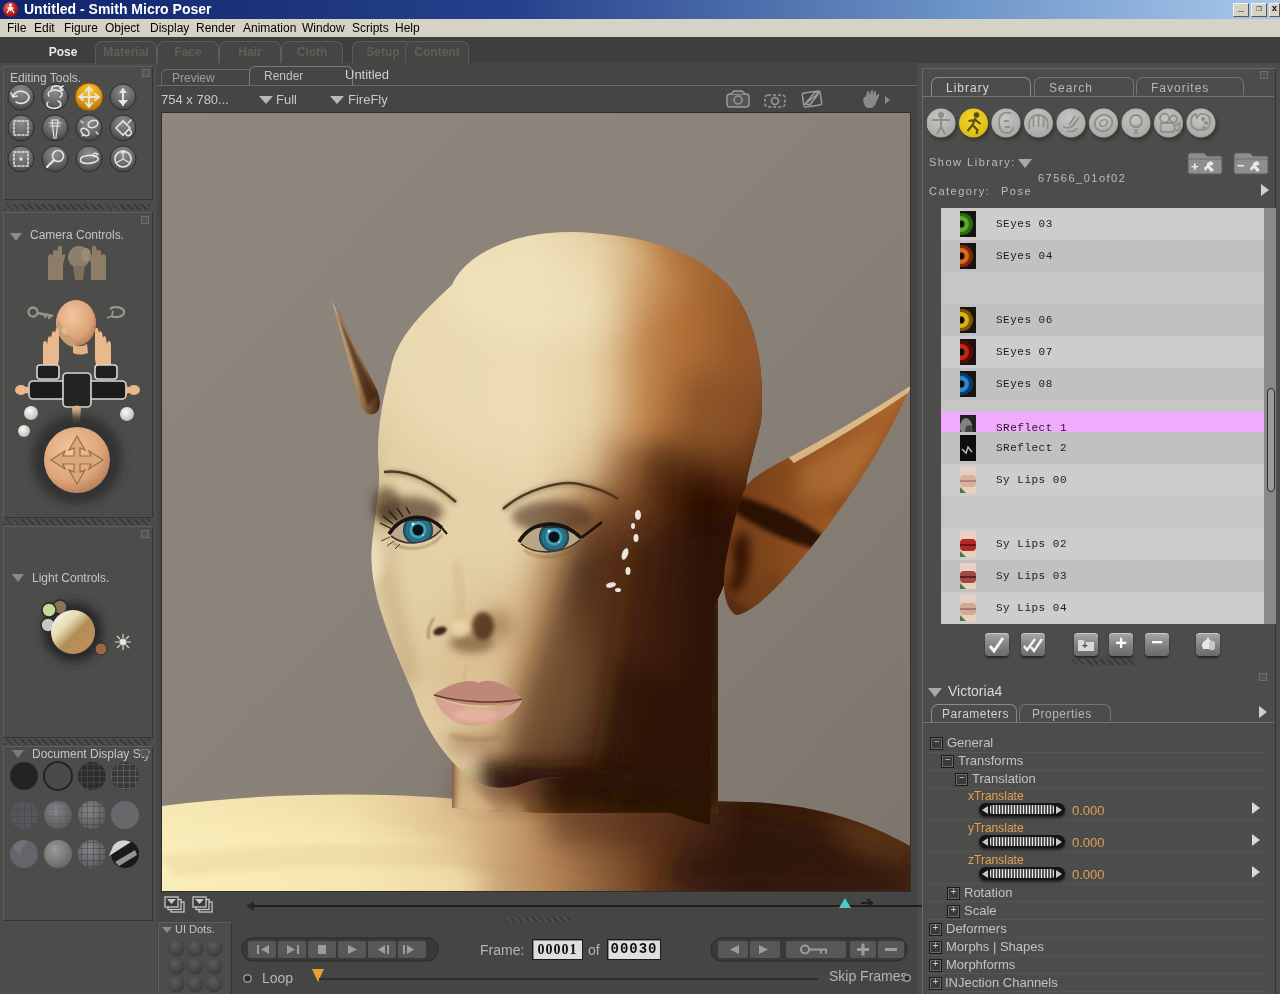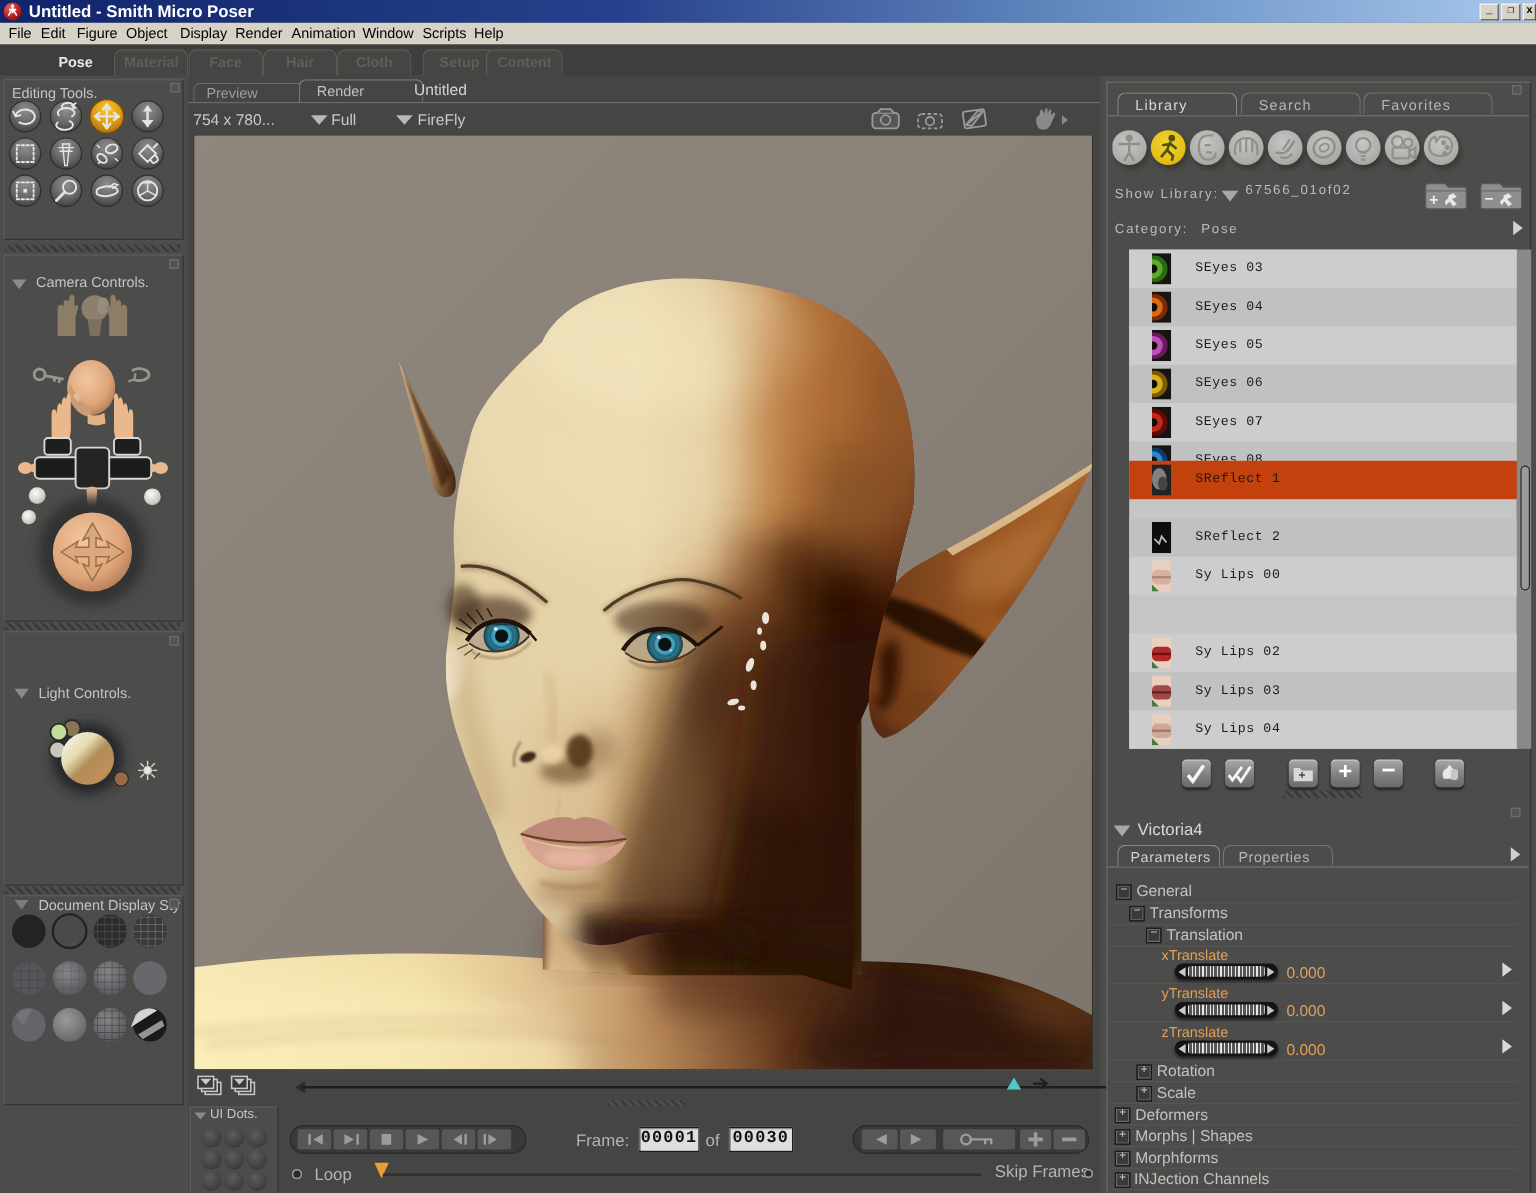--- a/index.html
+++ b/index.html
@@ -617,21 +617,21 @@
         <path d="M18,8 l0,9 l-2,0 l0,-9 Z M28,8 l-8,4.5 l8,4.5 Z"></path>
         <path d="M46,8 l8,4.5 l-8,4.5 Z M56,8 l0,9 l2,0 l0,-9 Z"></path>
         <rect x="77" y="8" width="8" height="9"></rect>
         <path d="M107,8 l9,4.5 l-9,4.5 Z"></path>
         <path d="M144,8 l-7,4.5 l7,4.5 Z M146,8 l2,0 l0,9 l-2,0 Z"></path>
         <path d="M166,8 l7,4.5 l-7,4.5 Z M164,8 l-2,0 l0,9 l2,0 Z"></path>
       </g>
     </g>
   </svg>
   <div class="abs" style="left:247px;top:22px;color:#b4b4b2;font-size:14px;">Frame:</div>
-  <div class="abs" style="left:299px;top:19px;width:49px;height:19px;background:#dededc;border:1px solid #1a1a18;box-shadow:inset 1px 1px 0 #8a8a88;font-family:Liberation Mono, monospace;font-size:14px;font-weight:bold;color:#111;text-align:center;line-height:19px;letter-spacing:1px;">00001</div>
+  <div class="abs" style="left:299px;top:19px;width:49px;height:19px;background:#dededc;border:1px solid #1a1a18;box-shadow:inset 1px 1px 0 #8a8a88;font-family:Liberation Serif, serif;font-size:14px;font-weight:bold;color:#111;text-align:center;line-height:19px;letter-spacing:1px;">00001</div>
   <div class="abs" style="left:355px;top:22px;color:#b4b4b2;font-size:14px;">of</div>
   <div class="abs" style="left:374px;top:19px;width:52px;height:19px;background:#dededc;border:1px solid #1a1a18;box-shadow:inset 1px 1px 0 #8a8a88;font-family:'Liberation Mono',monospace;font-size:14px;font-weight:bold;color:#111;text-align:center;line-height:19px;letter-spacing:1px;">00030</div>
   <svg class="abs" width="200" height="28" viewBox="0 0 200 28" style="left:477px;top:17px;">
     <rect x="1" y="1" width="196" height="23" rx="11" fill="#39393b" stroke="#2a2a28"></rect>
     <rect x="8" y="4" width="30" height="17" rx="2" fill="#57575a"></rect>
     <rect x="40" y="4" width="30" height="17" rx="2" fill="#57575a"></rect>
     <rect x="76" y="4" width="60" height="17" rx="2" fill="#57575a"></rect>
     <rect x="140" y="4" width="26" height="17" rx="2" fill="#57575a"></rect>
     <rect x="168" y="4" width="26" height="17" rx="2" fill="#57575a"></rect>
     <g fill="#9c9c9a">
@@ -745,21 +745,21 @@
           <circle cx="2" cy="-4" r="1.2" fill="#90908a"></circle>
             <circle cx="5" cy="0" r="1.2" fill="#90908a"></circle>
             <circle cx="3" cy="5" r="1.2" fill="#90908a"></circle>
         </g>
       </g>
     </g>
   </svg>
 
   <div class="abs" style="left:7px;top:88px;color:#bcbcba;font-size:11px;letter-spacing:1.5px;">Show Library:</div>
   <div class="abs" style="left:96px;top:91px;width:0;height:0;border-left:7px solid transparent;border-right:7px solid transparent;border-top:9px solid #a8a8a6;"></div>
-  <div class="abs" style="left:116px;top:85px;color:#bcbcba;font-size:11px;letter-spacing:1.5px;">67566_01of02</div>
+  <div class="abs" style="left:116px;top:104px;color:#bcbcba;font-size:11px;letter-spacing:1.5px;">67566_01of02</div>
   <svg class="abs" width="86" height="26" viewBox="0 0 86 26" style="left:265px;top:82px;">
     <g>
       <path d="M1,6 L1,22 Q1,24 3,24 L33,24 Q35,24 35,22 L35,8 Q35,6 33,6 L20,6 L17,3 L3,3 Q1,3 1,6 Z" fill="#8e8e8c" stroke="#5a5a58" stroke-width="1"></path>
       <path d="M1,9 L35,9" stroke="#6a6a68" stroke-width="1"></path>
       <text x="4" y="21" font-size="13" font-weight="bold" fill="#f0f0ee" font-family="Liberation Sans">+</text>
       <path d="M20,13 l4,-2 l3,3 l-4,2 l4,4 l-3,2 l-3,-4 l-3,3 l-1,-3 l3,-3 Z" fill="#e8e8e6"></path>
       <path d="M47,6 L47,22 Q47,24 49,24 L79,24 Q81,24 81,22 L81,8 Q81,6 79,6 L66,6 L63,3 L49,3 Q47,3 47,6 Z" fill="#8e8e8c" stroke="#5a5a58" stroke-width="1"></path>
       <path d="M47,9 L81,9" stroke="#6a6a68" stroke-width="1"></path>
       <text x="50" y="20" font-size="13" font-weight="bold" fill="#f0f0ee" font-family="Liberation Sans">−</text>
       <path d="M66,13 l4,-2 l3,3 l-4,2 l4,4 l-3,2 l-3,-4 l-3,3 l-1,-3 l3,-3 Z" fill="#e8e8e6"></path>
@@ -782,29 +782,20 @@
       </div>
 <div class="lrow" style="left:0;top:32px;background:#c1c1c1;">
         <svg width="16" height="26" style="position:absolute;left:19px;top:3px;">
           <rect width="16" height="26" fill="#181410"></rect>
           <circle cx="2" cy="13" r="11" fill="#7a2a08"></circle>
           <circle cx="1" cy="13" r="8" fill="#d86a18"></circle>
           <circle cx="1" cy="13" r="3.5" fill="#100c08"></circle>
         </svg>
         <div class="lbl">SEyes 04</div>
       </div>
-<div class="lrow" style="left:0;top:64px;background:#cdcdcd;">
-        <svg width="16" height="26" style="position:absolute;left:19px;top:3px;">
-          <rect width="16" height="26" fill="#181410"></rect>
-          <circle cx="2" cy="13" r="11" fill="#6a1a60"></circle>
-          <circle cx="1" cy="13" r="8" fill="#c050b8"></circle>
-          <circle cx="1" cy="13" r="3.5" fill="#100c08"></circle>
-        </svg>
-        <div class="lbl">SEyes 05</div>
-      </div>
 <div class="lrow" style="left:0;top:96px;background:#c1c1c1;">
         <svg width="16" height="26" style="position:absolute;left:19px;top:3px;">
           <rect width="16" height="26" fill="#181410"></rect>
           <circle cx="2" cy="13" r="11" fill="#7a5a08"></circle>
           <circle cx="1" cy="13" r="8" fill="#d8b018"></circle>
           <circle cx="1" cy="13" r="3.5" fill="#100c08"></circle>
         </svg>
         <div class="lbl">SEyes 06</div>
       </div>
 <div class="lrow" style="left:0;top:128px;background:#cdcdcd;">
@@ -818,21 +809,21 @@
       </div>
 <div class="lrow" style="left:0;top:160px;background:#c1c1c1;">
         <svg width="16" height="26" style="position:absolute;left:19px;top:3px;">
           <rect width="16" height="26" fill="#181410"></rect>
           <circle cx="2" cy="13" r="11" fill="#0a3a70"></circle>
           <circle cx="1" cy="13" r="8" fill="#2888c8"></circle>
           <circle cx="1" cy="13" r="3.5" fill="#100c08"></circle>
         </svg>
         <div class="lbl">SEyes 08</div>
       </div>
-<div class="lrow" style="left:0;top:176px;background:#c2410c;">
+<div class="lrow" style="left:0;top:204px;background:#f0abfc;">
         <svg width="16" height="26" style="position:absolute;left:19px;top:3px;">
           <rect width="16" height="26" fill="#222"></rect>
           <ellipse cx="6" cy="12" rx="6" ry="9" fill="#9a9a9a" opacity="0.8"></ellipse>
           <ellipse cx="9" cy="16" rx="4" ry="6" fill="#444"></ellipse>
         </svg>
         <div class="lbl">SReflect 1</div>
       </div>
 <div class="lrow" style="left:0;top:224px;background:#c1c1c1;">
         <svg width="16" height="26" style="position:absolute;left:19px;top:3px;">
           <rect width="16" height="26" fill="#0e0e0e"></rect>

